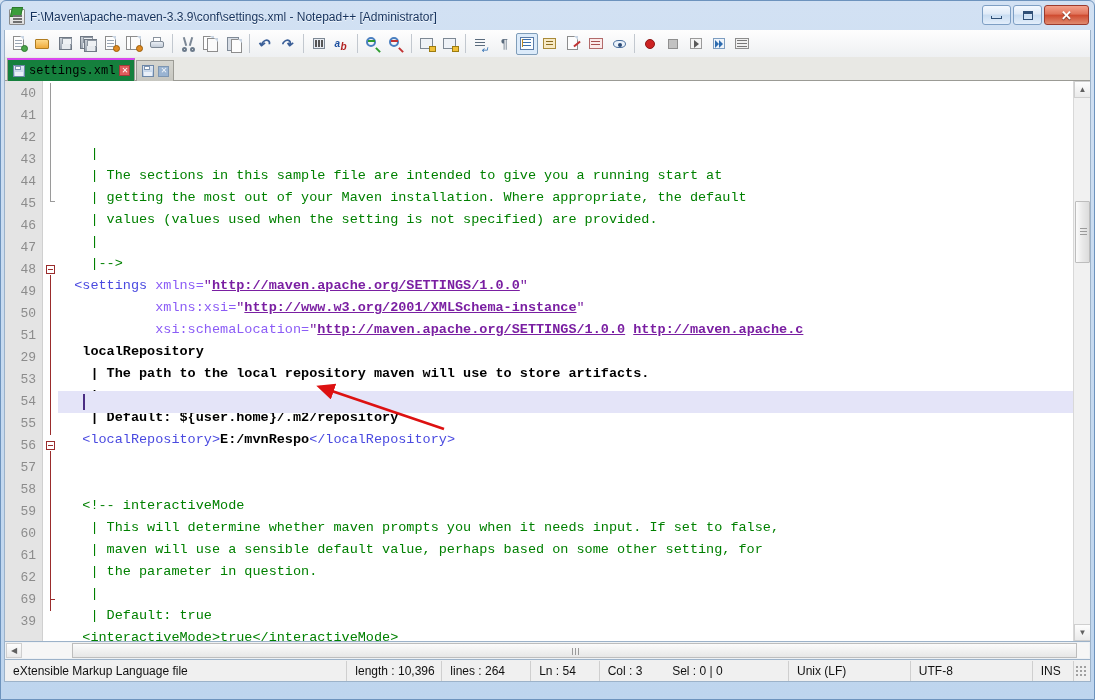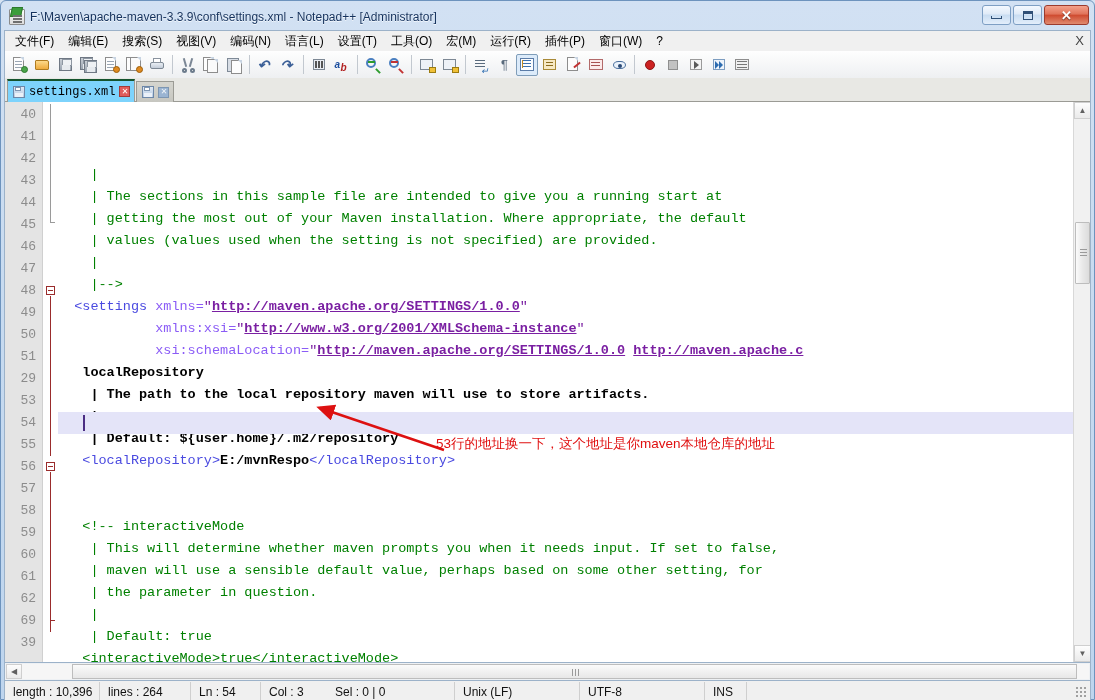--- a/index.html
+++ b/index.html
@@ -162,24 +162,24 @@
     display: flex; align-items: center; gap: 4px;
     padding: 0 4px 0 5px;
     font-family: "Liberation Mono", monospace;
     font-size: 12px;
     border: 1px solid #9b9b95;
     border-bottom: none;
     margin-right: 1px;
     position: relative; z-index: 2;
   }
   .tab.active {
-    background: #7dd3fc;
+    background: #15803d;
     color: #000;
     height: 23px;
-    border-top: 2px solid #14532d;
+    border-top: 2px solid #d946ef;
   }
   .tab.inactive {
     background: linear-gradient(to bottom,#d5d5cf,#c6c6c0);
     color: #8b8b86;
   }
   .tab-ico { width: 12px; height: 12px; position: relative; flex:0 0 auto; }
   .tab-ico .d1 { position:absolute; inset:0; background:linear-gradient(to bottom,#dfe8f3,#b6cbe4);
         border:1px solid #6d87a8; }
   .tab-ico .d2 { position:absolute; left:2px; top:1px; width:6px;height:4px; background:#fff;
         border:1px solid #7f96b2; }
@@ -365,36 +365,20 @@
       </div>
       <div class="winbtn">
         <span class="max-glyph"></span>
       </div>
       <div class="winbtn close">
         <span class="gl">✕</span>
       </div>
     </div>
   </div>
 
-  <div id="menubar">
-    <div class="menu-item">文件(F)</div>
-    <div class="menu-item">编辑(E)</div>
-    <div class="menu-item">搜索(S)</div>
-    <div class="menu-item">视图(V)</div>
-    <div class="menu-item">编码(N)</div>
-    <div class="menu-item">语言(L)</div>
-    <div class="menu-item">设置(T)</div>
-    <div class="menu-item">工具(O)</div>
-    <div class="menu-item">宏(M)</div>
-    <div class="menu-item">运行(R)</div>
-    <div class="menu-item">插件(P)</div>
-    <div class="menu-item">窗口(W)</div>
-    <div class="menu-item">?</div>
-    <div id="menu-doc-close">X</div>
-  </div>
 
   <div id="toolbar">
 
     <div class="tbtn">
       <span class="ico">
         <i class="pg"></i>
           <i class="lines"></i>
         <i class="badge" style="background:#49a449;border-color:#2e7a2e;"></i>
       </span>
     </div>
@@ -652,21 +636,20 @@
 
         <svg id="arrow-svg" width="160" height="60" style="left:240px; top:298px;">
           <defs>
             <marker id="ah" markerWidth="7" markerHeight="7" refX="5.5" refY="3.2" orient="auto" markerUnits="strokeWidth">
               <path d="M0,0 L7,3.2 L0,6.4 z" fill="#dd1111"></path>
             </marker>
           </defs>
           <line x1="146" y1="50" x2="22" y2="8" stroke="#dd1111" stroke-width="2.6" marker-end="url(#ah)"></line>
         </svg>
 
-        <div id="annot" style="left:378px; top:333px;">53行的地址换一下，这个地址是你maven本地仓库的地址</div>
       </div>
     </div>
 
     <div id="vscroll">
       <div class="sb-arrow top">
         <span>▲</span>
       </div>
       <div id="vthumb"></div>
       <div class="sb-arrow bot">
         <span>▼</span>
@@ -677,20 +660,21 @@
   <div id="hscroll-wrap">
     <div class="hsb-arrow">
       <span>◀</span>
     </div>
     <div id="htrack">
       <div id="hthumb"></div>
     </div>
   </div>
 
   <div id="statusbar">
+    <div class="st-cell" style="width:352px;">eXtensible Markup Language file</div>
     <div class="st-cell" style="width:95px;">length : 10,396</div>
     <div class="st-cell" style="width:91px;">lines : 264</div>
     <div class="st-cell" style="width:70px;">Ln : 54</div>
     <div class="st-cell" style="width:66px;border-right:none;">Col : 3</div>
     <div class="st-cell" style="width:128px;">Sel : 0 | 0</div>
     <div class="st-cell" style="width:125px;">Unix (LF)</div>
     <div class="st-cell" style="width:125px;">UTF-8</div>
     <div class="st-cell" style="width:42px;">INS</div>
     <div id="st-grip"></div>
   </div>

